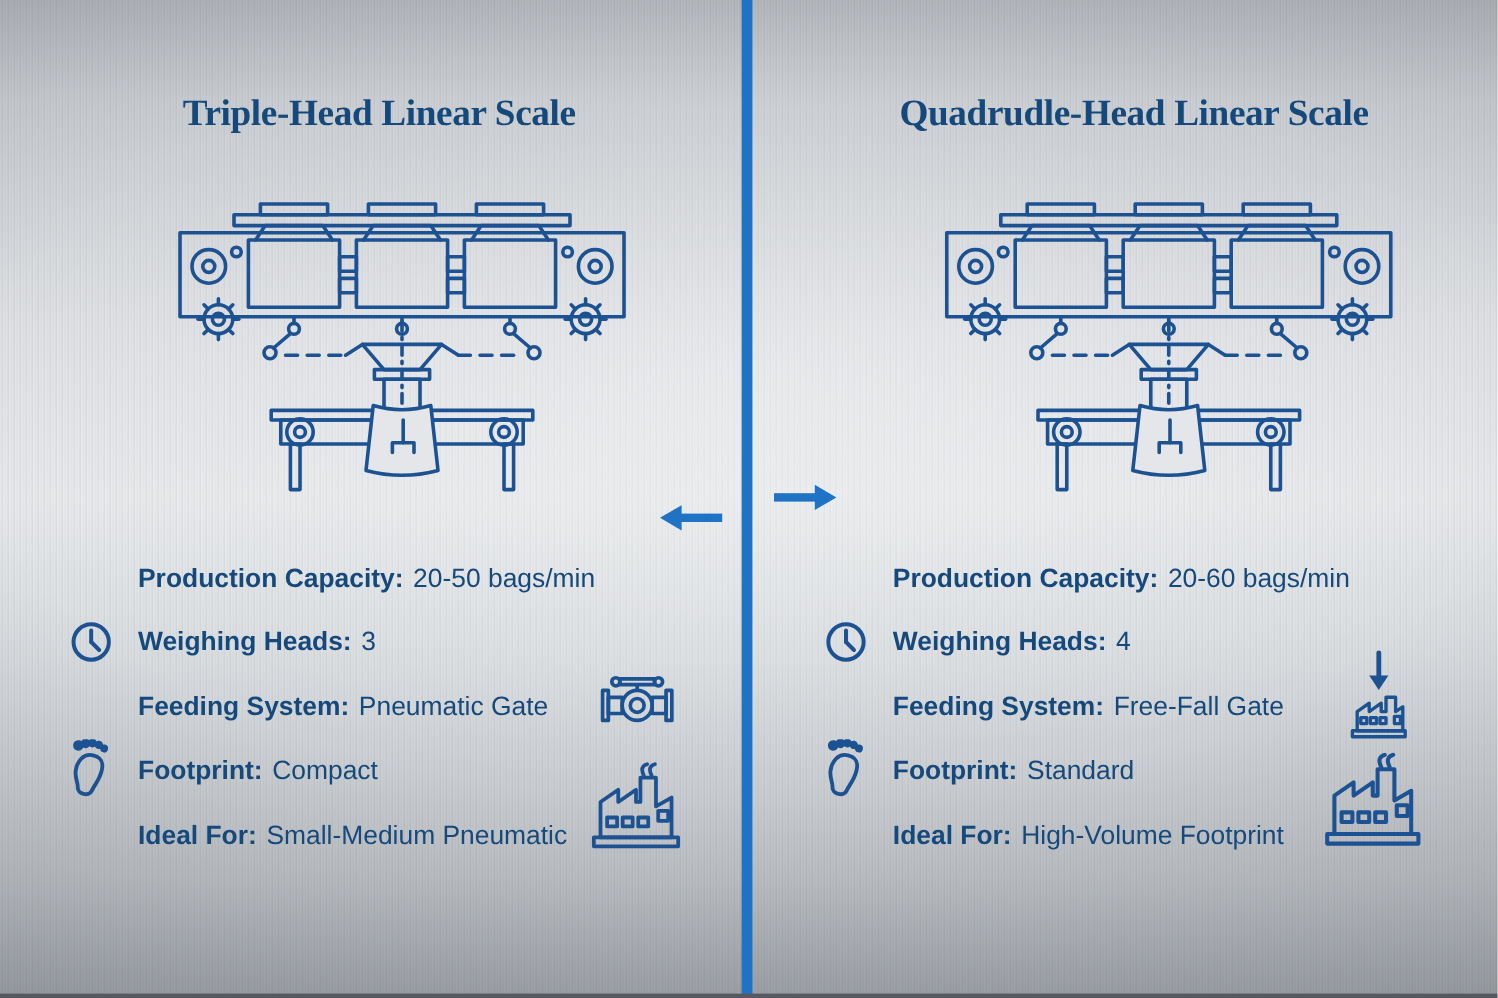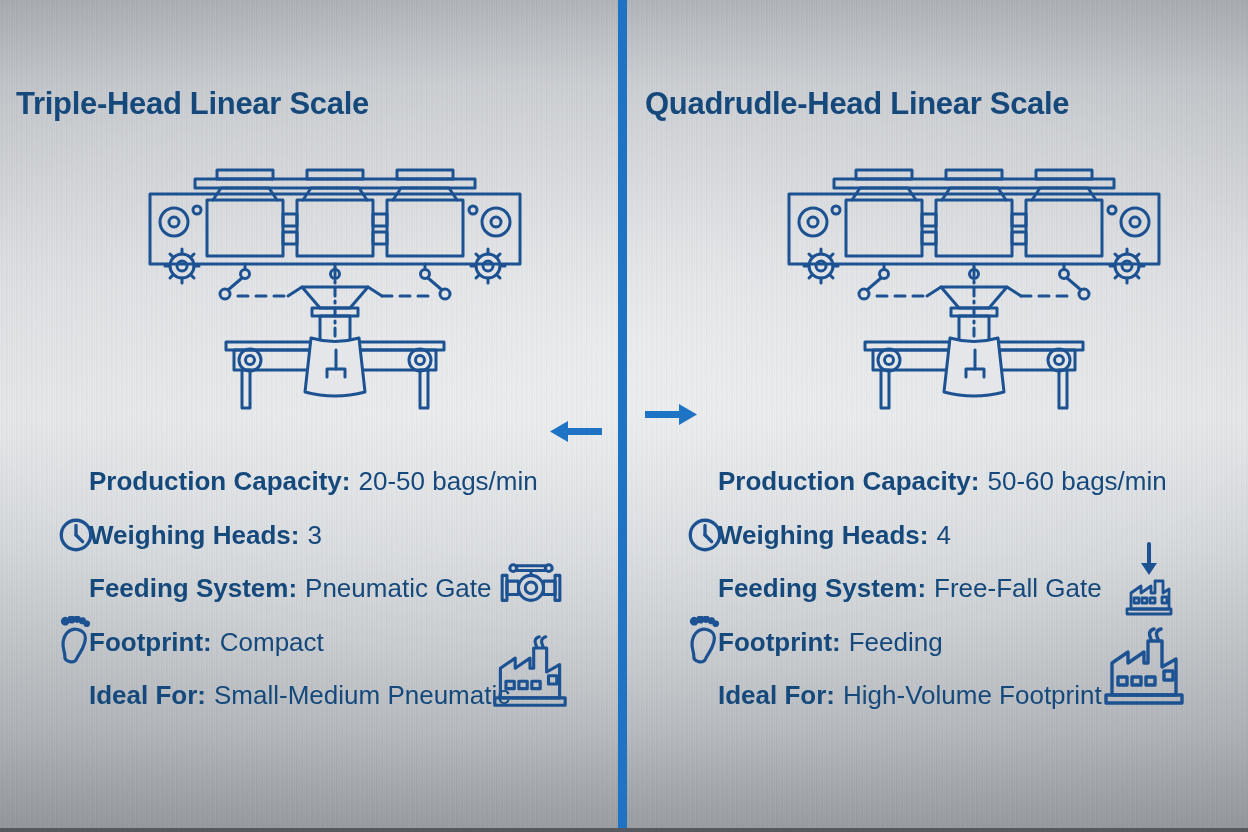--- a/index.html
+++ b/index.html
@@ -20,29 +20,29 @@
 
   .divider{position:absolute;left:618px;top:0;width:9px;height:832px;background:var(--accent);}
   .arrow{position:absolute;color:var(--accent);}
   .arrow-left{left:550px;top:417px;transform:scaleX(-1);}
   .arrow-right{left:645px;top:400px;}
 
   .panel{position:absolute;top:0;width:620px;height:832px;}
   .panel--left{left:0;}
   .panel--right{left:629px;}
 
-  .panel-title{position:absolute;top:70px;left:0;width:100%;margin:16px;
-    font-size:31px;font-weight:700;color:var(--ink);letter-spacing:-0.3px;}
+  .panel-title{position:absolute;top:70px;left:0;width:100%;margin:6px;text-align:center;
+    font-size:31px;font-weight:700;color:var(--ink);letter-spacing:-0.3px;font-family:Liberation Serif, serif;}
 
   .machine{position:absolute;top:166px;color:var(--mline);}
   .machine--l{left:140px;} .machine--r{left:150px;}
 
   .specs{position:absolute;top:455px;left:0;width:100%;height:290px;}
   .spec-row{position:relative;height:53.5px;display:flex;align-items:center;
-    padding-left:89px;box-sizing:border-box;font-size:26px;color:var(--ink);white-space:nowrap;}
+    padding-left:115px;box-sizing:border-box;font-size:22px;color:var(--ink);white-space:nowrap;}
   .spec-label{font-weight:700;margin-right:8px;}
   .ico{color:var(--mline);}
   .left-ico{position:absolute;left:57px;top:50%;transform:translateY(-50%);}
   .left-ico--foot{left:52px;}
   .right-ico{position:absolute;}
   .ri-valve{left:500px;top:104px;}
   .ri-factory-l{left:491px;top:180px;}
   .ri-freefall{left:488px;top:86px;}
   .ri-factory-r{left:473px;top:172px;}
 </style>
@@ -255,39 +255,39 @@
 <section class="panel panel--right">
   <h1 class="panel-title">Quadrudle-Head Linear Scale</h1>
 
   <svg class="machine machine--r" width="390" height="252">
     <use href="#sym-machine"></use>
   </svg>
 
   <div class="specs">
     <div class="spec-row">
       <span class="spec-label">Production Capacity:</span>
-      <span class="spec-value">50-60 bags/min</span>
+      <span class="spec-value">20-60 bags/min</span>
     </div>
     <div class="spec-row">
       <svg class="ico left-ico" width="38" height="38">
           <use href="#sym-clock"></use>
         </svg>
       <span class="spec-label">Weighing Heads:</span>
       <span class="spec-value">4</span>
     </div>
     <div class="spec-row">
       <span class="spec-label">Feeding System:</span>
       <span class="spec-value">Free-Fall Gate</span>
     </div>
     <div class="spec-row">
       <svg class="ico left-ico left-ico--foot" width="44" height="52">
           <use href="#sym-foot"></use>
         </svg>
       <span class="spec-label">Footprint:</span>
-      <span class="spec-value">Feeding</span>
+      <span class="spec-value">Standard</span>
     </div>
     <div class="spec-row">
       <span class="spec-label">Ideal For:</span>
       <span class="spec-value">High-Volume Footprint</span>
     </div>
     <svg class="ico right-ico ri-freefall" width="64" height="76">
         <use href="#sym-freefall"></use>
       </svg>
     <svg class="ico right-ico ri-factory-r" width="84" height="80">
         <use href="#sym-factory"></use>

